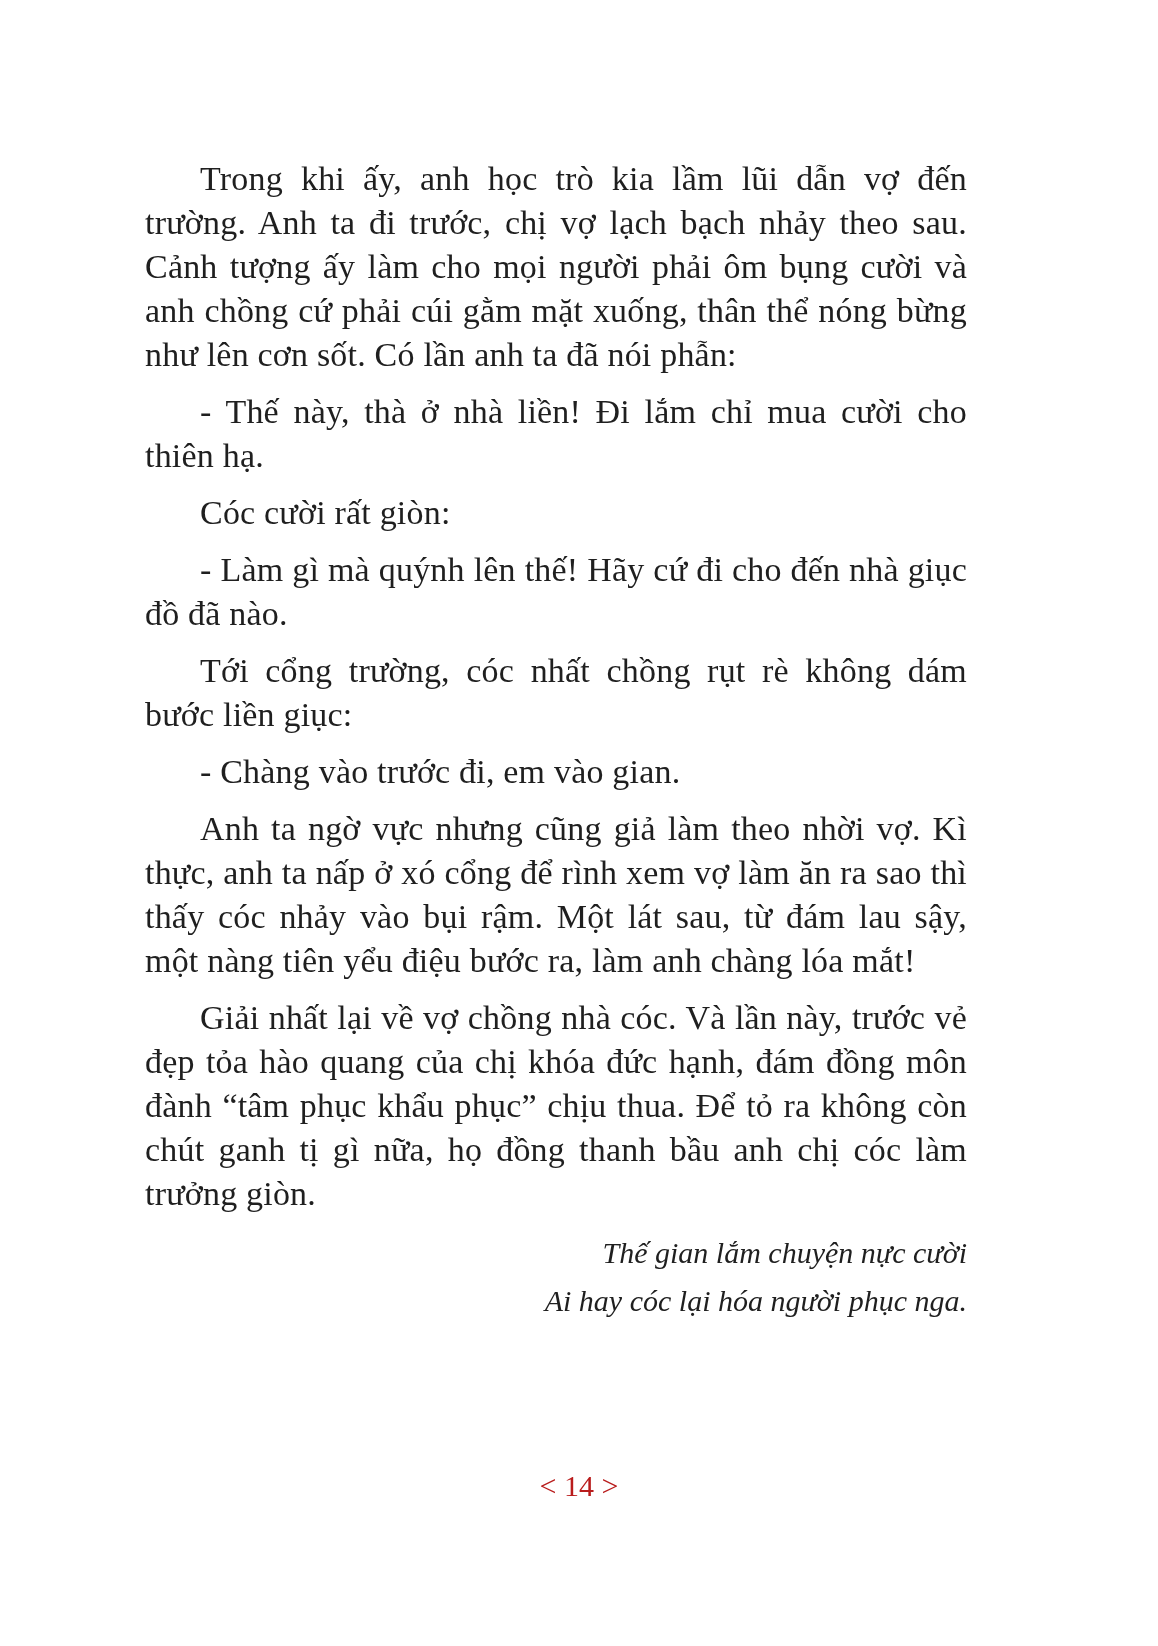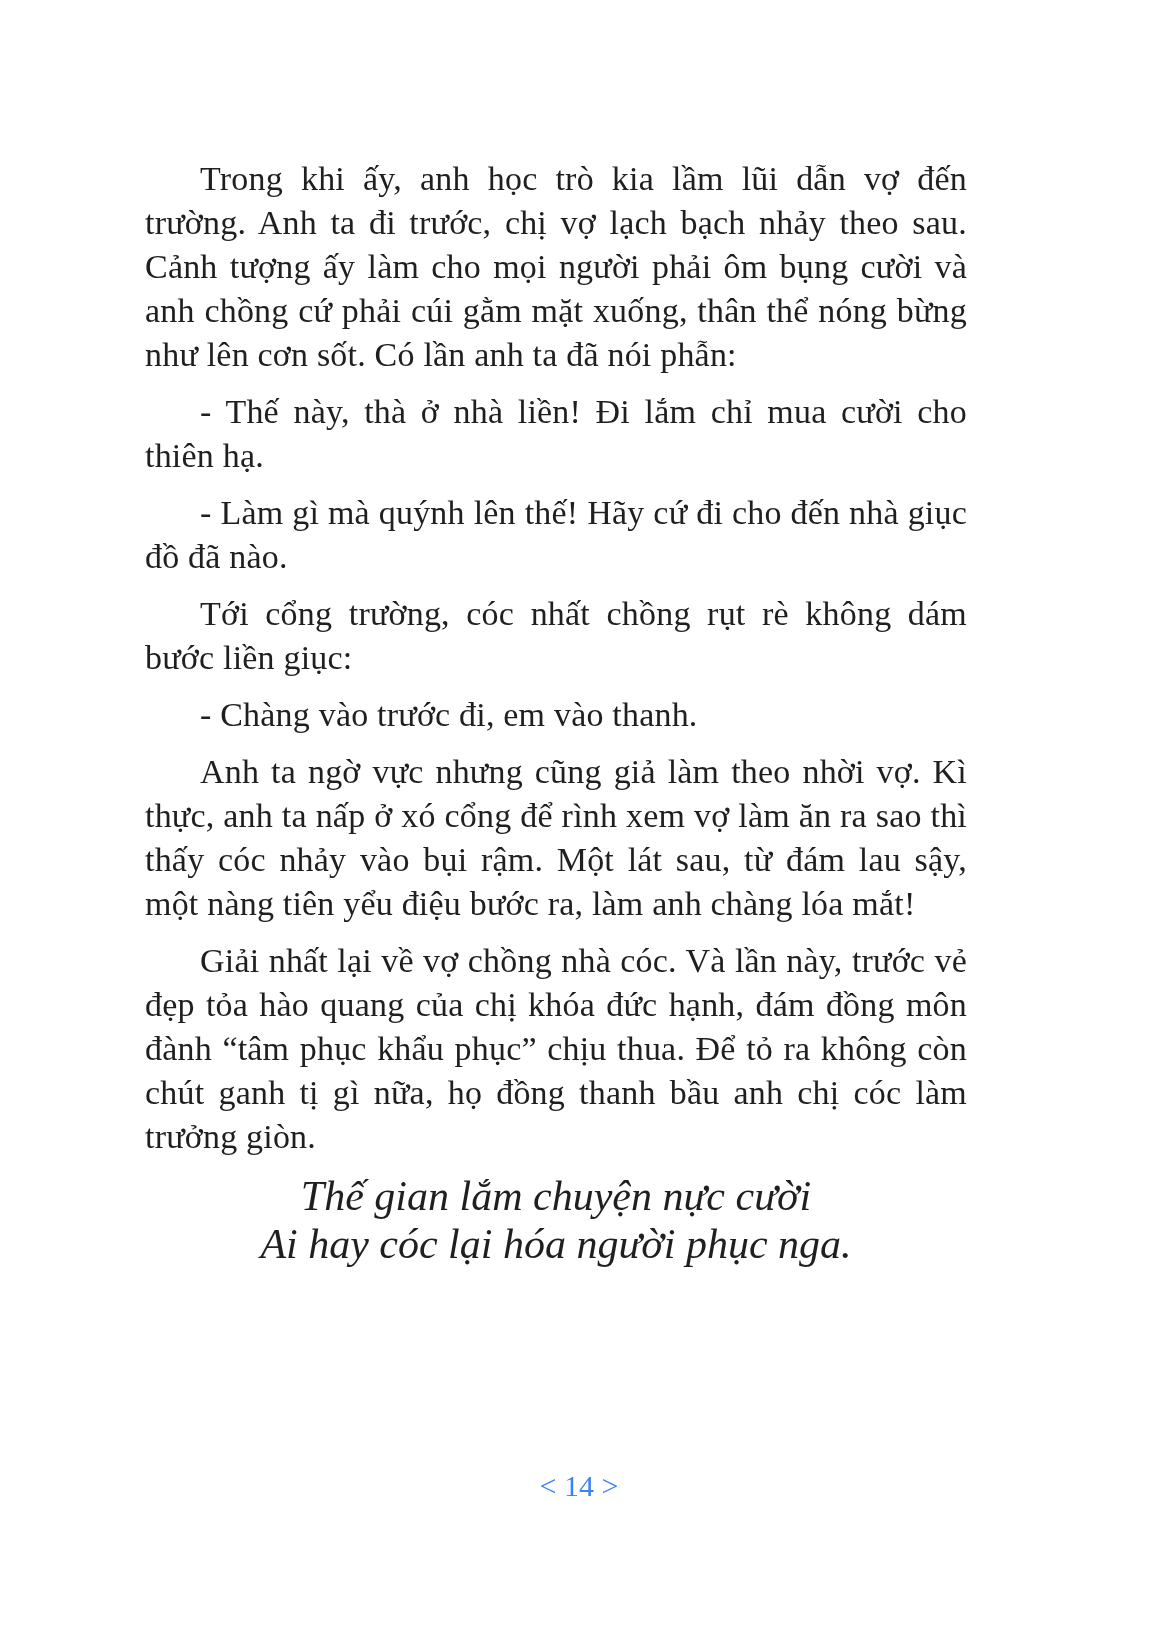--- a/index.html
+++ b/index.html
@@ -28,48 +28,49 @@
     line-height: 44px;
     text-align: justify;
     text-indent: 55px;
     letter-spacing: 0.2px;
   }
   .verse-block {
     margin-top: 2px;
   }
   .verse-line {
     margin: 0;
-    font-size: 42px;
+    font-size: 30px;
     line-height: 48px;
     font-style: italic;
-    text-align: center;
+    text-align: right;
   }
   .page-footer {
     position: absolute;
     left: 0;
     top: 1468px;
     width: 100%;
     text-align: center;
     font-size: 30px;
     line-height: 36px;
-    color: #3b82f6;
+    color: #b91c1c;
   }
 </style>
 </head>
 <body>
 
 <div class="book-page">
 
   <div class="text-block">
     <div>
         <p class="para">Trong khi ấy, anh học trò kia lầm lũi dẫn vợ đến trường. Anh ta đi trước, chị vợ lạch bạch nhảy theo sau. Cảnh tượng ấy làm cho mọi người phải ôm bụng cười và anh chồng cứ phải cúi gằm mặt xuống, thân thể nóng bừng như lên cơn sốt. Có lần anh ta đã nói phẫn:</p>
         <p class="para">- Thế này, thà ở nhà liền! Đi lắm chỉ mua cười cho thiên hạ.</p>
+        <p class="para">Cóc cười rất giòn:</p>
         <p class="para">- Làm gì mà quýnh lên thế! Hãy cứ đi cho đến nhà giục đồ đã nào.</p>
         <p class="para">Tới cổng trường, cóc nhất chồng rụt rè không dám bước liền giục:</p>
-        <p class="para">- Chàng vào trước đi, em vào thanh.</p>
+        <p class="para">- Chàng vào trước đi, em vào gian.</p>
         <p class="para">Anh ta ngờ vực nhưng cũng giả làm theo nhời vợ. Kì thực, anh ta nấp ở xó cổng để rình xem vợ làm ăn ra sao thì thấy cóc nhảy vào bụi rậm. Một lát sau, từ đám lau sậy, một nàng tiên yểu điệu bước ra, làm anh chàng lóa mắt!</p>
         <p class="para">Giải nhất lại về vợ chồng nhà cóc. Và lần này, trước vẻ đẹp tỏa hào quang của chị khóa đức hạnh, đám đồng môn đành “tâm phục khẩu phục” chịu thua. Để tỏ ra không còn chút ganh tị gì nữa, họ đồng thanh bầu anh chị cóc làm trưởng giòn.</p>
       </div>
 
     <div class="verse-block">
         <p class="verse-line">Thế gian lắm chuyện nực cười</p>
         <p class="verse-line">Ai hay cóc lại hóa người phục nga.</p>
       </div>
   </div>
 

